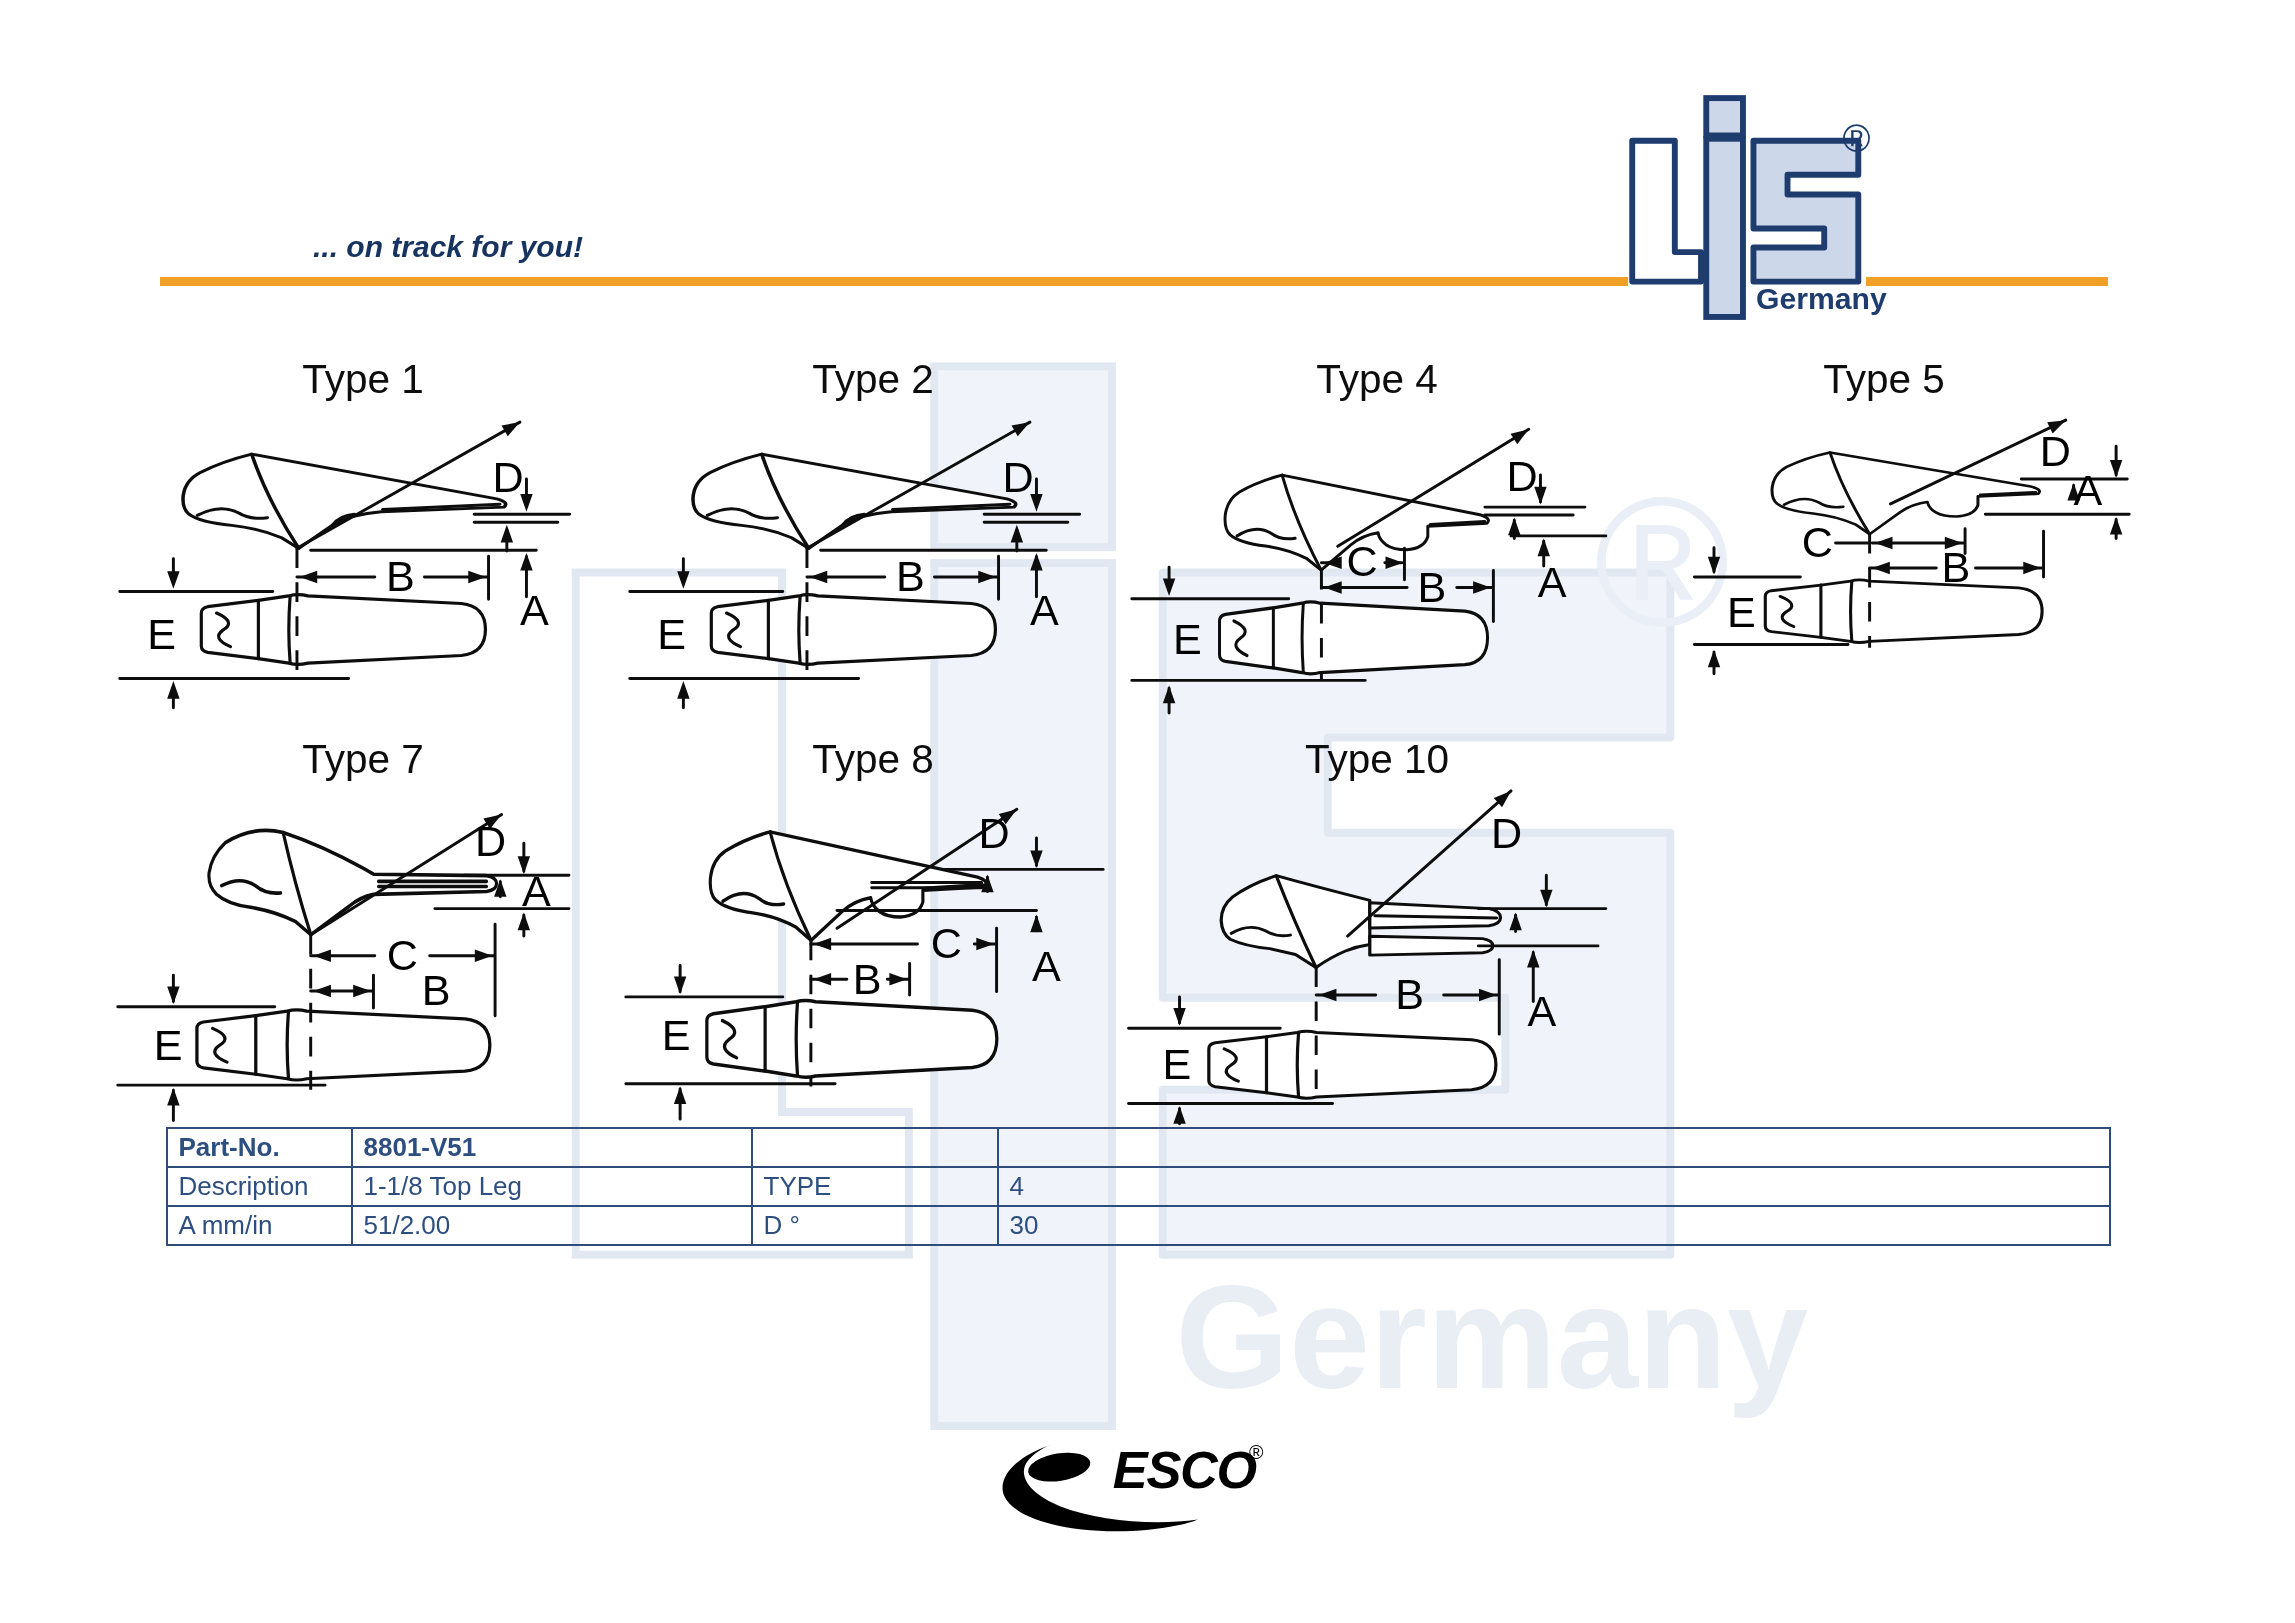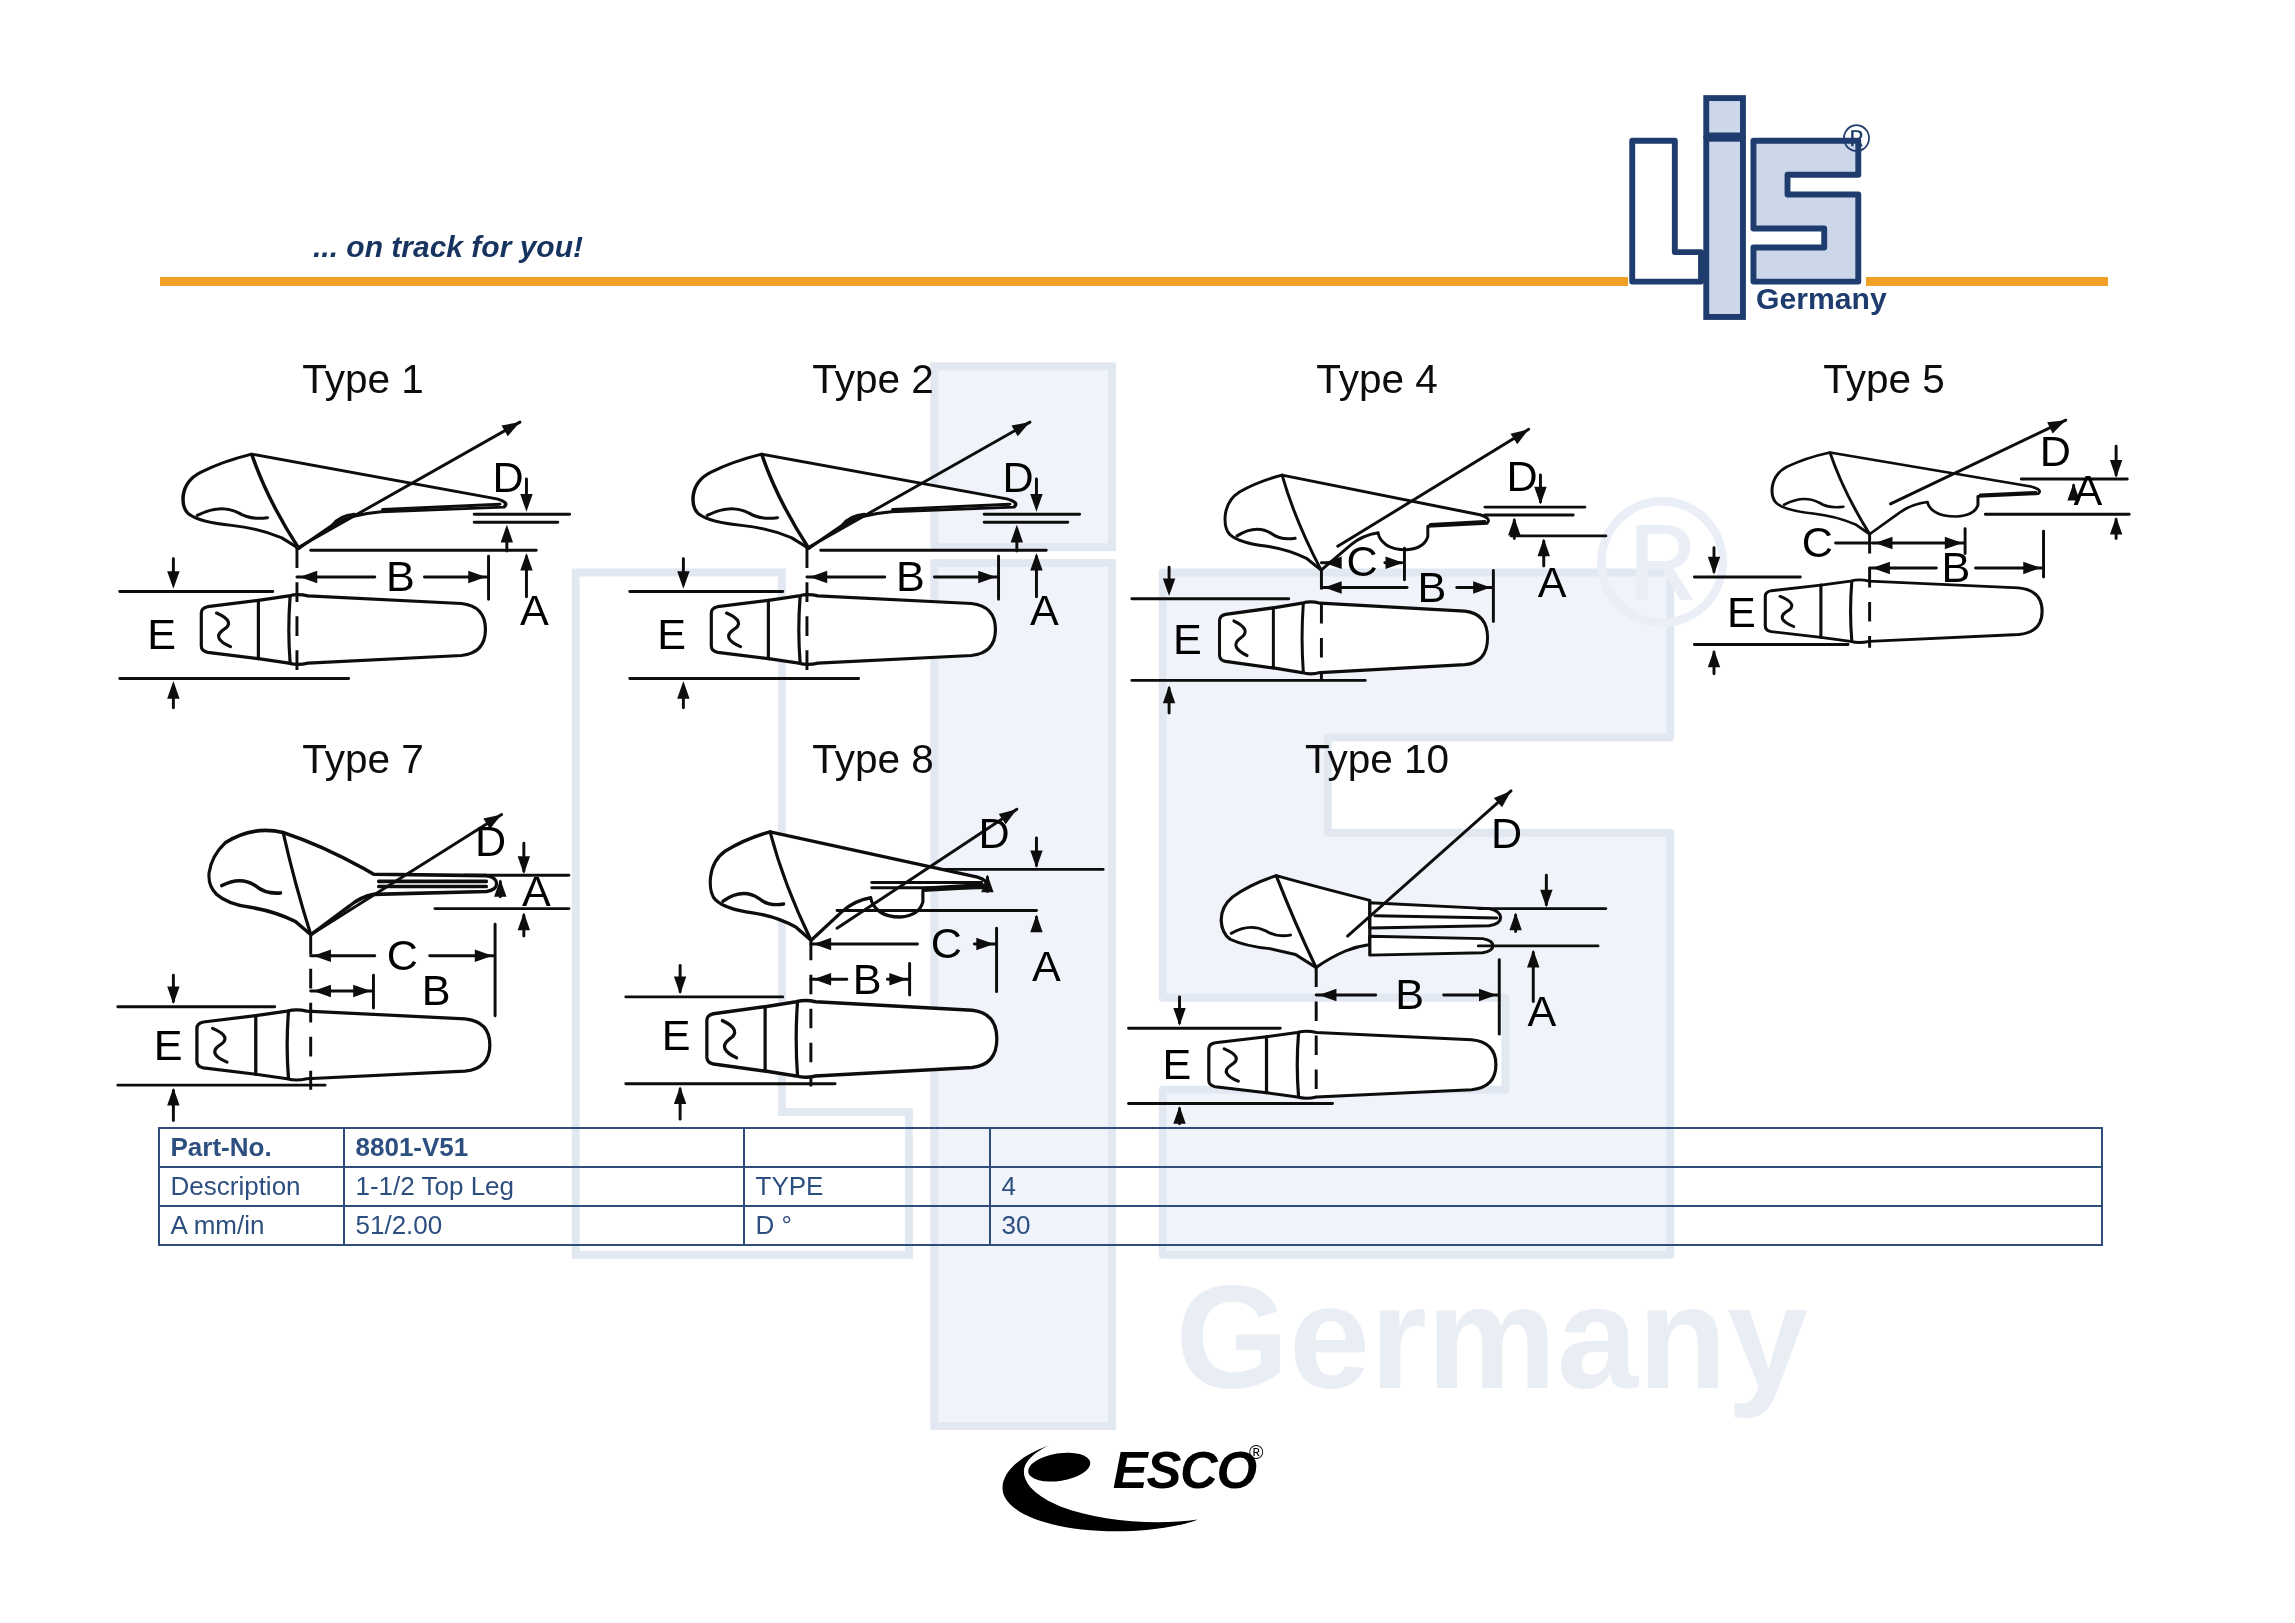--- a/index.html
+++ b/index.html
@@ -13,21 +13,21 @@
   .rule.left{left:160px;width:1468px;}
   .rule.right{left:1866px;width:242px;}
   
   svg text{font-family:"Liberation Sans",sans-serif;}
   .ttl{font-size:62px;fill:#0d0d0d;text-anchor:middle;}
   .dim{font-size:66px;fill:#000;text-anchor:middle;}
   .dl{stroke:#0d0d0d;stroke-width:4.5;fill:none;stroke-linecap:round;}
   .dd{stroke:#0d0d0d;stroke-width:4.5;fill:none;stroke-dasharray:30 22;}
   .arr{fill:#0d0d0d;}
   
-  .spec{position:absolute;left:158px;top:1127px;}
+  .spec{position:absolute;left:166px;top:1127px;}
   .spec table{border-collapse:collapse;width:1945px;table-layout:fixed;}
   .spec td{border:2.6px solid #2e4d7b;height:37px;font-size:26px;color:#2d4f80;
            padding:0 3.9px 0 10.5px;vertical-align:middle;white-space:nowrap;overflow:hidden;}
   .spec tr.hd td{font-weight:bold;}
 </style>
 </head>
 <body>
 
 <div class="page">
 
@@ -292,21 +292,21 @@
         </colgroup>
       <tbody>
           <tr class="hd">
         <td>Part-No.</td>
         <td>8801-V51</td>
         <td></td>
         <td></td>
       </tr>
       <tr>
         <td>Description</td>
-        <td>1-1/2 Top Leg</td>
+        <td>1-1/8 Top Leg</td>
         <td>TYPE</td>
         <td>4</td>
       </tr>
       <tr>
         <td>A mm/in</td>
         <td>51/2.00</td>
         <td>D °</td>
         <td>30</td>
       </tr>
     </tbody>

